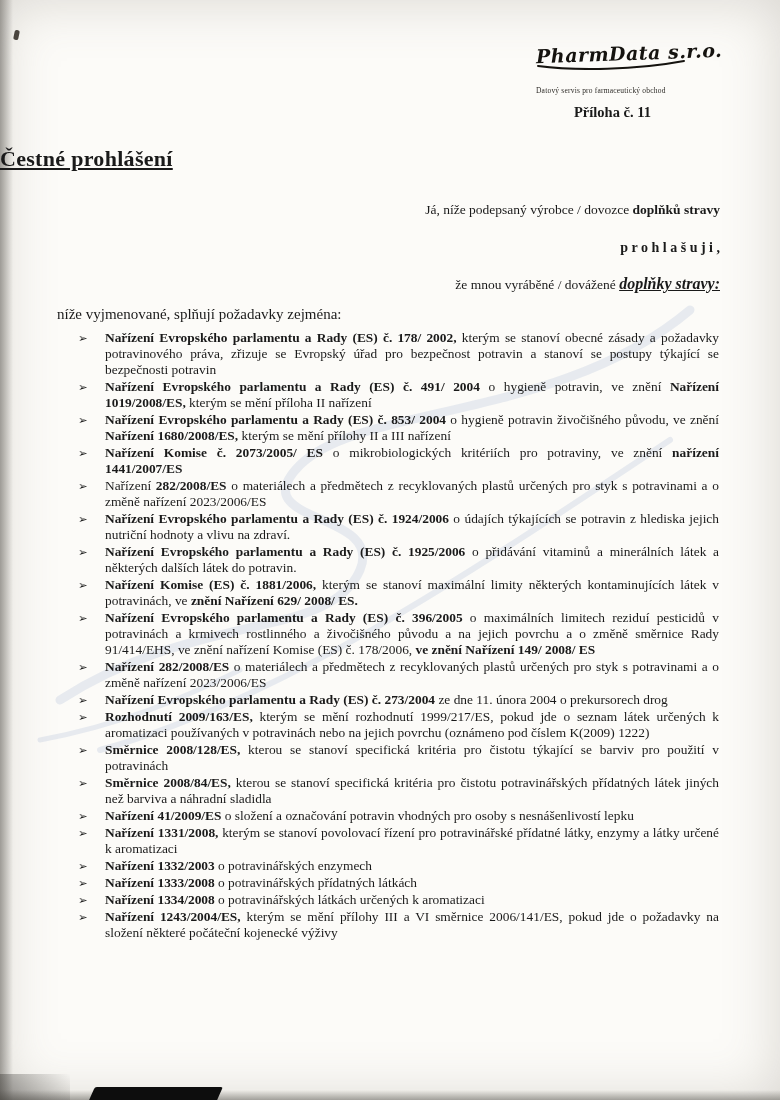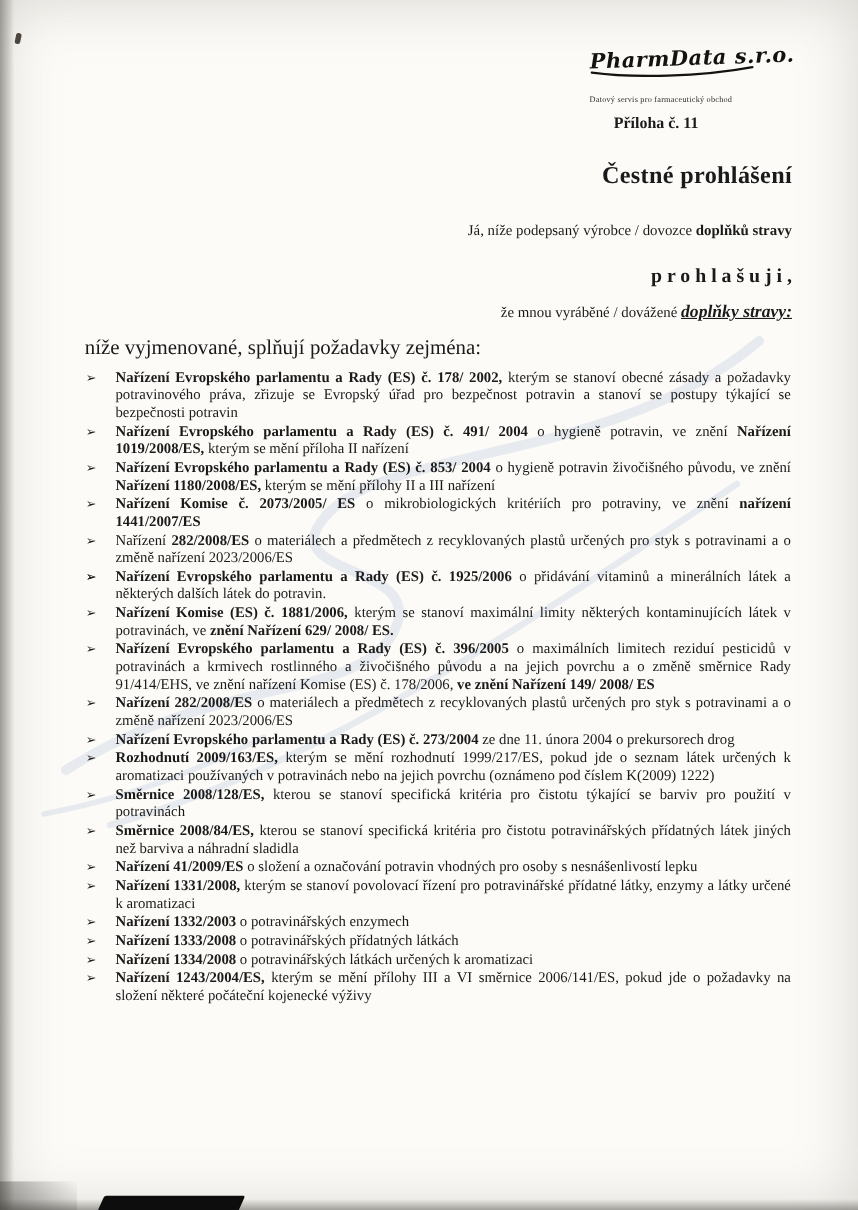--- a/index.html
+++ b/index.html
@@ -47,35 +47,35 @@
   .header { position:absolute; top:42px; left:536px; width:190px; z-index:2; }
   .logo-text {
     display:block;
     font-family:"DejaVu Serif", serif;
     font-style:italic; font-weight:bold;
     font-size:19px; letter-spacing:0.5px; color:#15130f;
     transform:rotate(-2deg);
   }
   .logo-swoosh { display:block; margin-top:-6px; }
   .tagline { font-size:7.5px; color:#2c2a26; letter-spacing:0.2px; margin-top:16px; }
-  .attachment { margin-top:9px; margin-left:22px; font-weight:bold; font-size:14.5px; }
+  .attachment { margin-top:9px; margin-left:38px; font-weight:bold; font-size:14.5px; }
   
   .title {
-    position:absolute; top:146px; left:0; width:720px; text-align:right;
-    font-size:22px; font-weight:bold; letter-spacing:0.3px; z-index:2;
+    position:absolute; top:146px; left:0; width:720px; text-align:left;
+    font-size:22px; font-weight:bold; letter-spacing:0.3px; z-index:2;text-decoration:underline;
   }
   .intro { position:absolute; left:0; width:720px; text-align:right; font-size:13.5px; z-index:2; }
   .intro1 { top:202px; }
-  .intro2 { top:240px; font-weight:bold; font-size:18px; }
+  .intro2 { top:240px; font-weight:bold; font-size:14px; }
   .intro3 { top:275px; }
   .b { font-weight:bold; }
   .u-big { font-weight:bold; text-decoration:underline; font-size:16px;font-style:italic; }
   
   .content { position:absolute; left:57px; top:306px; width:662px; z-index:1; }
-  .lead { font-size:19px; margin-bottom:7px;margin-left:20px; }
+  .lead { font-size:15px; margin-bottom:7px; }
   .item {
     position:relative; padding-left:48px; margin-bottom:1px;
     font-size:13.4px; line-height:16px; text-align:justify;
   }
   .bullet {
     position:absolute; left:21px; top:0;
     font-family:"DejaVu Sans", sans-serif; font-size:11.5px; line-height:16px;
   }
 </style>
 </head>
@@ -114,24 +114,24 @@
 
   <p class="intro intro2">p r o h l a š u j i ,</p>
 
   <p class="intro intro3"><span>že mnou vyráběné / dovážené </span><span class="u-big">doplňky stravy:</span></p>
 
   <div class="content">
     <p class="lead">níže vyjmenované, splňují požadavky zejména:</p>
     <div class="list">
         <div class="item"><span class="bullet">➢</span><span><span class="b">Nařízení Evropského parlamentu a Rady (ES) č. 178/ 2002,</span><span> kterým se stanoví obecné zásady a požadavky potravinového práva, zřizuje se Evropský úřad pro bezpečnost potravin a stanoví se postupy týkající se bezpečnosti potravin</span></span></div>
         <div class="item"><span class="bullet">➢</span><span><span class="b">Nařízení Evropského parlamentu a Rady (ES) č. 491/ 2004</span><span> o hygieně potravin, ve znění </span><span class="b">Nařízení 1019/2008/ES,</span><span> kterým se mění příloha II nařízení</span></span></div>
-        <div class="item"><span class="bullet">➢</span><span><span class="b">Nařízení Evropského parlamentu a Rady (ES) č. 853/ 2004</span><span> o hygieně potravin živočišného původu, ve znění </span><span class="b">Nařízení 1180/2008/ES,</span><span> kterým se mění přílohy II a III nařízení</span></span></div>
+        <div class="item"><span class="bullet">➢</span><span><span class="b">Nařízení Evropského parlamentu a Rady (ES) č. 853/ 2004</span><span> o hygieně potravin živočišného původu, ve znění </span><span class="b">Nařízení 1680/2008/ES,</span><span> kterým se mění přílohy II a III nařízení</span></span></div>
         <div class="item"><span class="bullet">➢</span><span><span class="b">Nařízení Komise č. 2073/2005/ ES</span><span> o mikrobiologických kritériích pro potraviny, ve znění </span><span class="b">nařízení 1441/2007/ES</span></span></div>
         <div class="item"><span class="bullet">➢</span><span><span>Nařízení </span><span class="b">282/2008/ES</span><span> o materiálech a předmětech z recyklovaných plastů určených pro styk s potravinami a o změně nařízení 2023/2006/ES</span></span></div>
-        <div class="item"><span class="bullet">➢</span></div>
+        <div class="item"><span class="bullet">➢</span><span><span class="b">Nařízení Evropského parlamentu a Rady (ES) č. 1924/2006</span><span>  o údajích týkajících se potravin z hlediska jejich nutriční hodnoty a vlivu na zdraví.</span></span></div>
         <div class="item"><span class="bullet">➢</span><span><span class="b">Nařízení Evropského parlamentu a Rady (ES) č. 1925/2006</span><span>  o přidávání vitaminů a minerálních látek a některých dalších látek do potravin.</span></span></div>
         <div class="item"><span class="bullet">➢</span><span><span class="b">Nařízení Komise (ES) č. 1881/2006,</span><span> kterým se stanoví maximální limity některých kontaminujících látek v potravinách, ve </span><span class="b">znění Nařízení 629/ 2008/ ES.</span></span></div>
         <div class="item"><span class="bullet">➢</span><span><span class="b">Nařízení Evropského parlamentu a Rady (ES) č. 396/2005</span><span> o maximálních limitech reziduí pesticidů v potravinách a krmivech rostlinného a živočišného původu a na jejich povrchu a o změně směrnice Rady 91/414/EHS, ve znění nařízení Komise (ES) č. 178/2006, </span><span class="b">ve znění Nařízení 149/ 2008/ ES</span></span></div>
         <div class="item"><span class="bullet">➢</span><span><span class="b">Nařízení 282/2008/ES</span><span> o materiálech a předmětech z recyklovaných plastů určených pro styk s potravinami a o změně nařízení 2023/2006/ES</span></span></div>
         <div class="item"><span class="bullet">➢</span><span><span class="b">Nařízení Evropského parlamentu a Rady (ES) č. 273/2004</span><span> ze dne 11. února 2004 o prekursorech drog</span></span></div>
         <div class="item"><span class="bullet">➢</span><span><span class="b">Rozhodnutí 2009/163/ES,</span><span> kterým se mění rozhodnutí 1999/217/ES, pokud jde o seznam látek určených k aromatizaci používaných v potravinách nebo na jejich povrchu (oznámeno pod číslem K(2009) 1222)</span></span></div>
         <div class="item"><span class="bullet">➢</span><span><span class="b">Směrnice 2008/128/ES,</span><span> kterou se stanoví specifická kritéria pro čistotu týkající se barviv pro použití v potravinách</span></span></div>
         <div class="item"><span class="bullet">➢</span><span><span class="b">Směrnice 2008/84/ES,</span><span> kterou se stanoví specifická kritéria pro čistotu potravinářských přídatných látek jiných než barviva a náhradní sladidla</span></span></div>
         <div class="item"><span class="bullet">➢</span><span><span class="b">Nařízení 41/2009/ES</span><span> o složení a označování potravin vhodných pro osoby s nesnášenlivostí lepku</span></span></div>
         <div class="item"><span class="bullet">➢</span><span><span class="b">Nařízení 1331/2008,</span><span> kterým se stanoví povolovací řízení pro potravinářské přídatné látky, enzymy a látky určené k aromatizaci</span></span></div>

